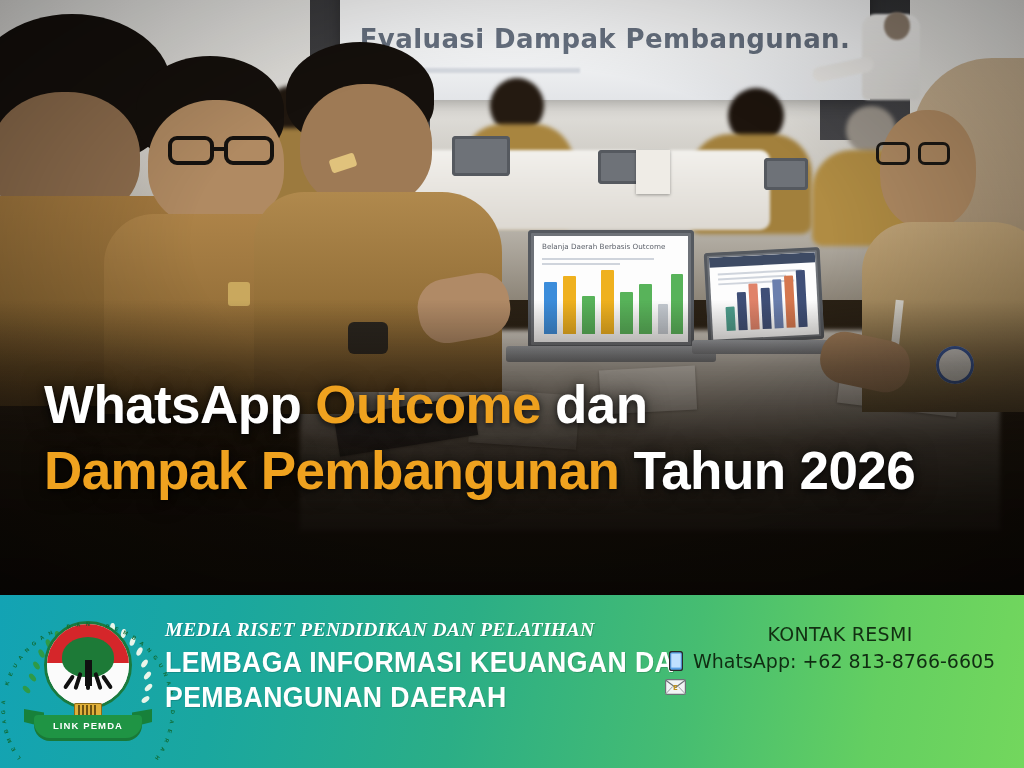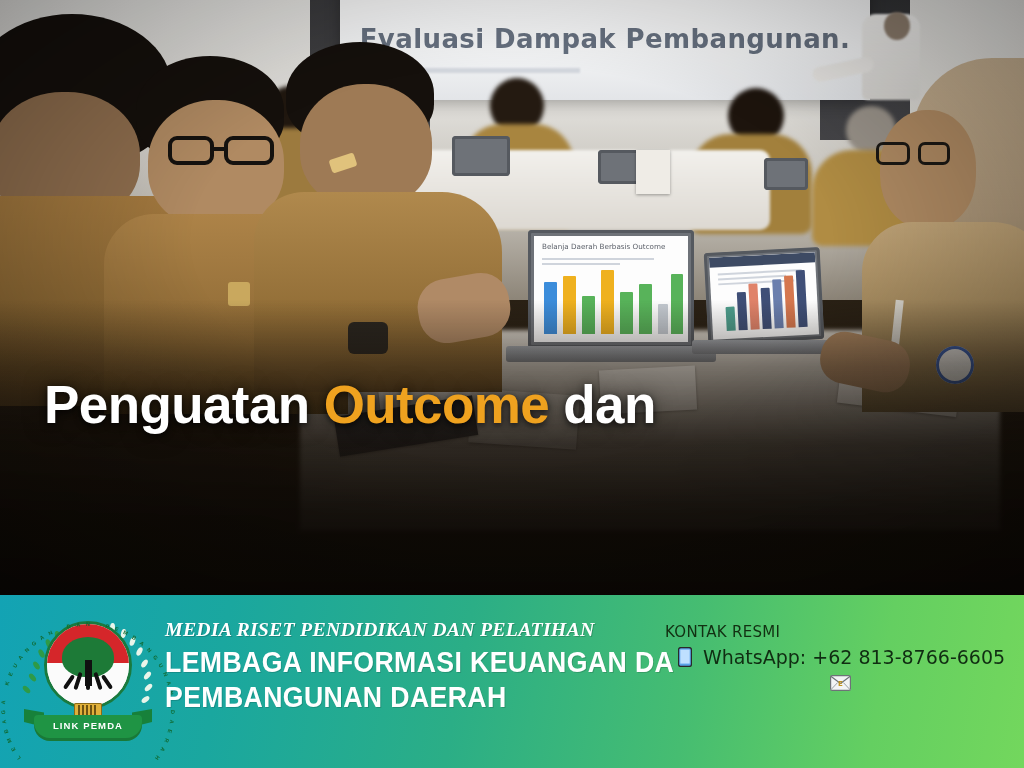--- a/index.html
+++ b/index.html
@@ -132,23 +132,23 @@
        transform:scaleX(1.02);transform-origin:left center;
        text-shadow:1px 1px 0 rgba(0,0,0,.18);white-space:nowrap;}
   .brand-main{font-family:"Liberation Sans",sans-serif;font-weight:bold;
        color:#ffffff;font-size:29px;line-height:35px;letter-spacing:.4px;
        transform:scaleX(.92);transform-origin:left center;
        text-shadow:1px 1px 0 rgba(0,0,0,.15);white-space:nowrap;margin-top:4px;}
 
   
   .contact{position:absolute;left:665px;top:28px;width:350px;color:#0d2b12;
        font-family:"DejaVu Sans",sans-serif;}
-  .contact-title{font-size:15px;letter-spacing:.3px;margin-bottom:5px;color:#123012;}
+  .contact-title{font-size:19px;letter-spacing:.3px;margin-bottom:5px;color:#123012;text-align:center;}
   .crow{display:flex;align-items:center;gap:7px;margin-top:4px;font-size:19px;
-       color:#102d12;white-space:nowrap;justify-content:center;}
+       color:#102d12;white-space:nowrap;}
   .cicon{width:21px;height:21px;flex:0 0 21px;display:flex;align-items:center;
        justify-content:center;}
 </style>
 </head>
 <body>
 
 <div id="poster">
 
   <div class="photo">
 
@@ -274,21 +274,24 @@
       <div style="position:absolute;left:892px;top:300px;width:8px;height:72px;background:#d8d4cb;transform:rotate(6deg);"></div>
       <div style="position:absolute;left:820px;top:336px;width:90px;height:52px;background:#a9845f;border-radius:24px;transform:rotate(12deg);"></div>
     </div>
 
     <div class="overlay"></div>
     <div class="vignette"></div>
   </div>
 
   <div class="headline">
     <div>
-      <span class="w">Penguatan </span><span class="o">Outcome</span><span class="w"> dan</span>
+      <span class="w">WhatsApp </span><span class="o">Outcome</span><span class="w"> dan</span>
+    </div>
+    <div>
+      <span class="o">Dampak Pembangunan</span><span class="w"> Tahun 2026</span>
     </div>
   </div>
 
   <div class="footer">
 
     <div class="logo">
       <div class="wreath">
         <i style="left:6px;top:58px;transform:rotate(50deg);"></i>
         <i style="left:10px;top:46px;transform:rotate(56deg);"></i>
         <i style="left:15px;top:34px;transform:rotate(62deg);"></i>

